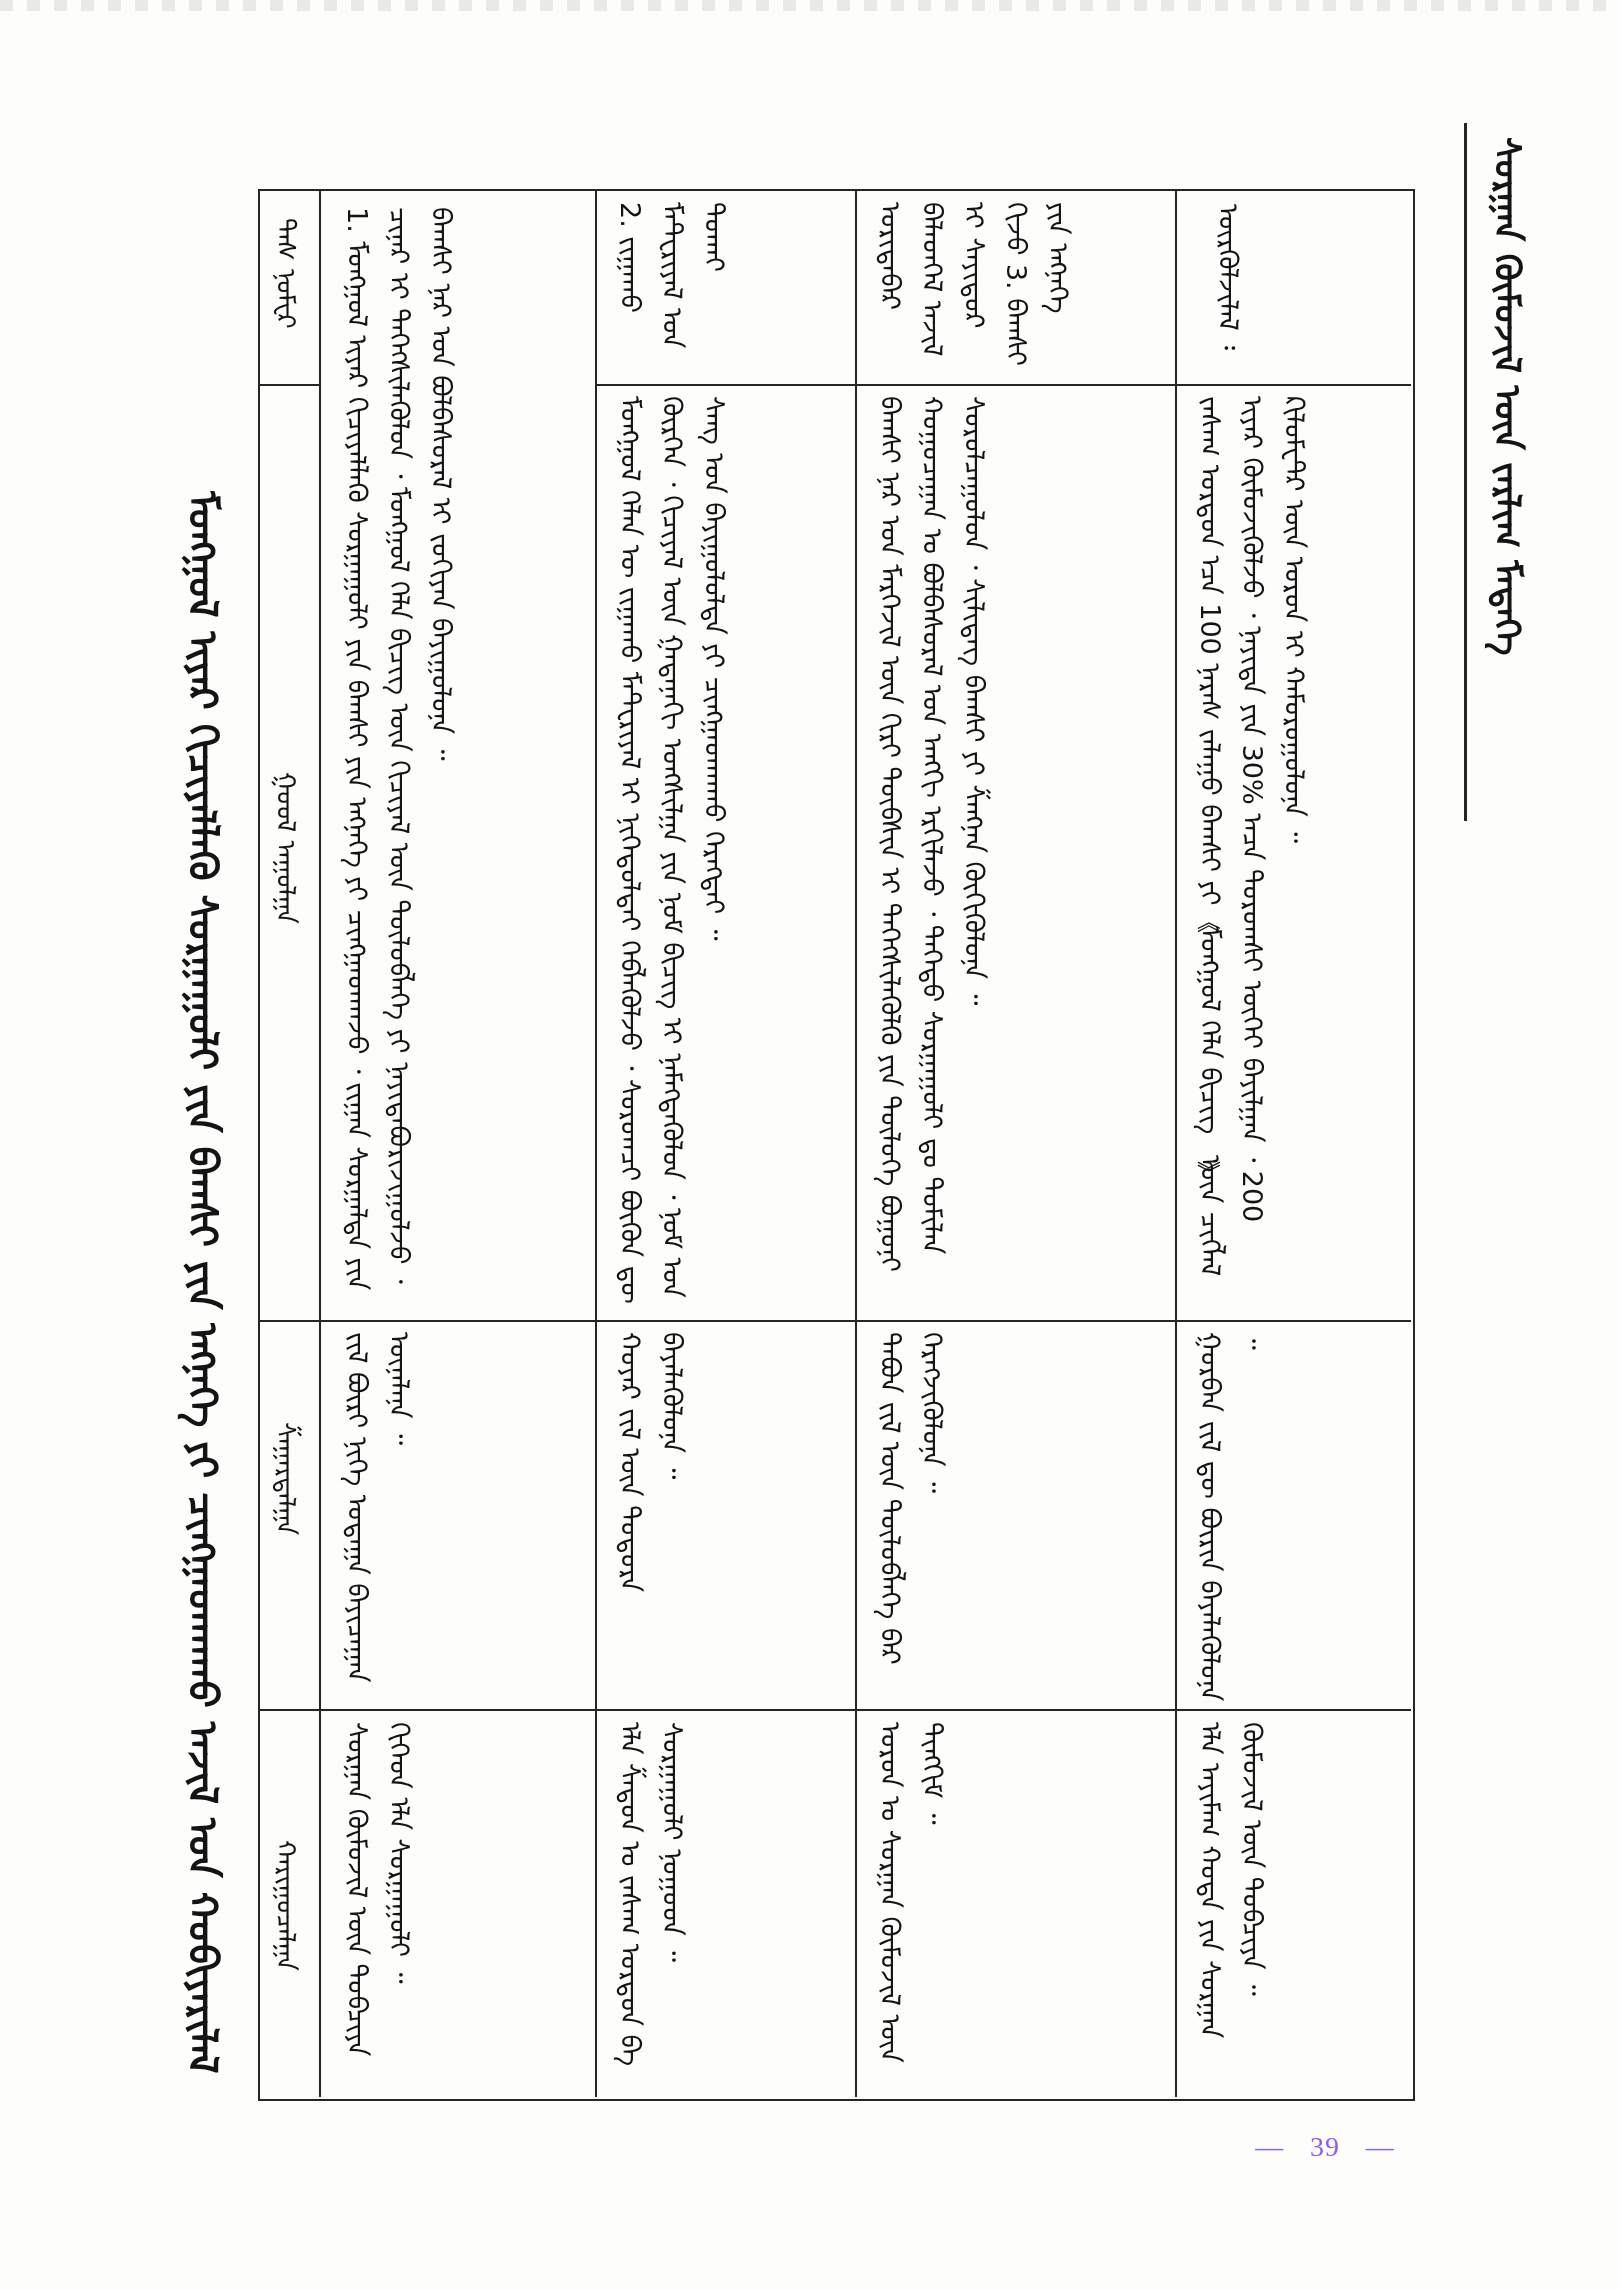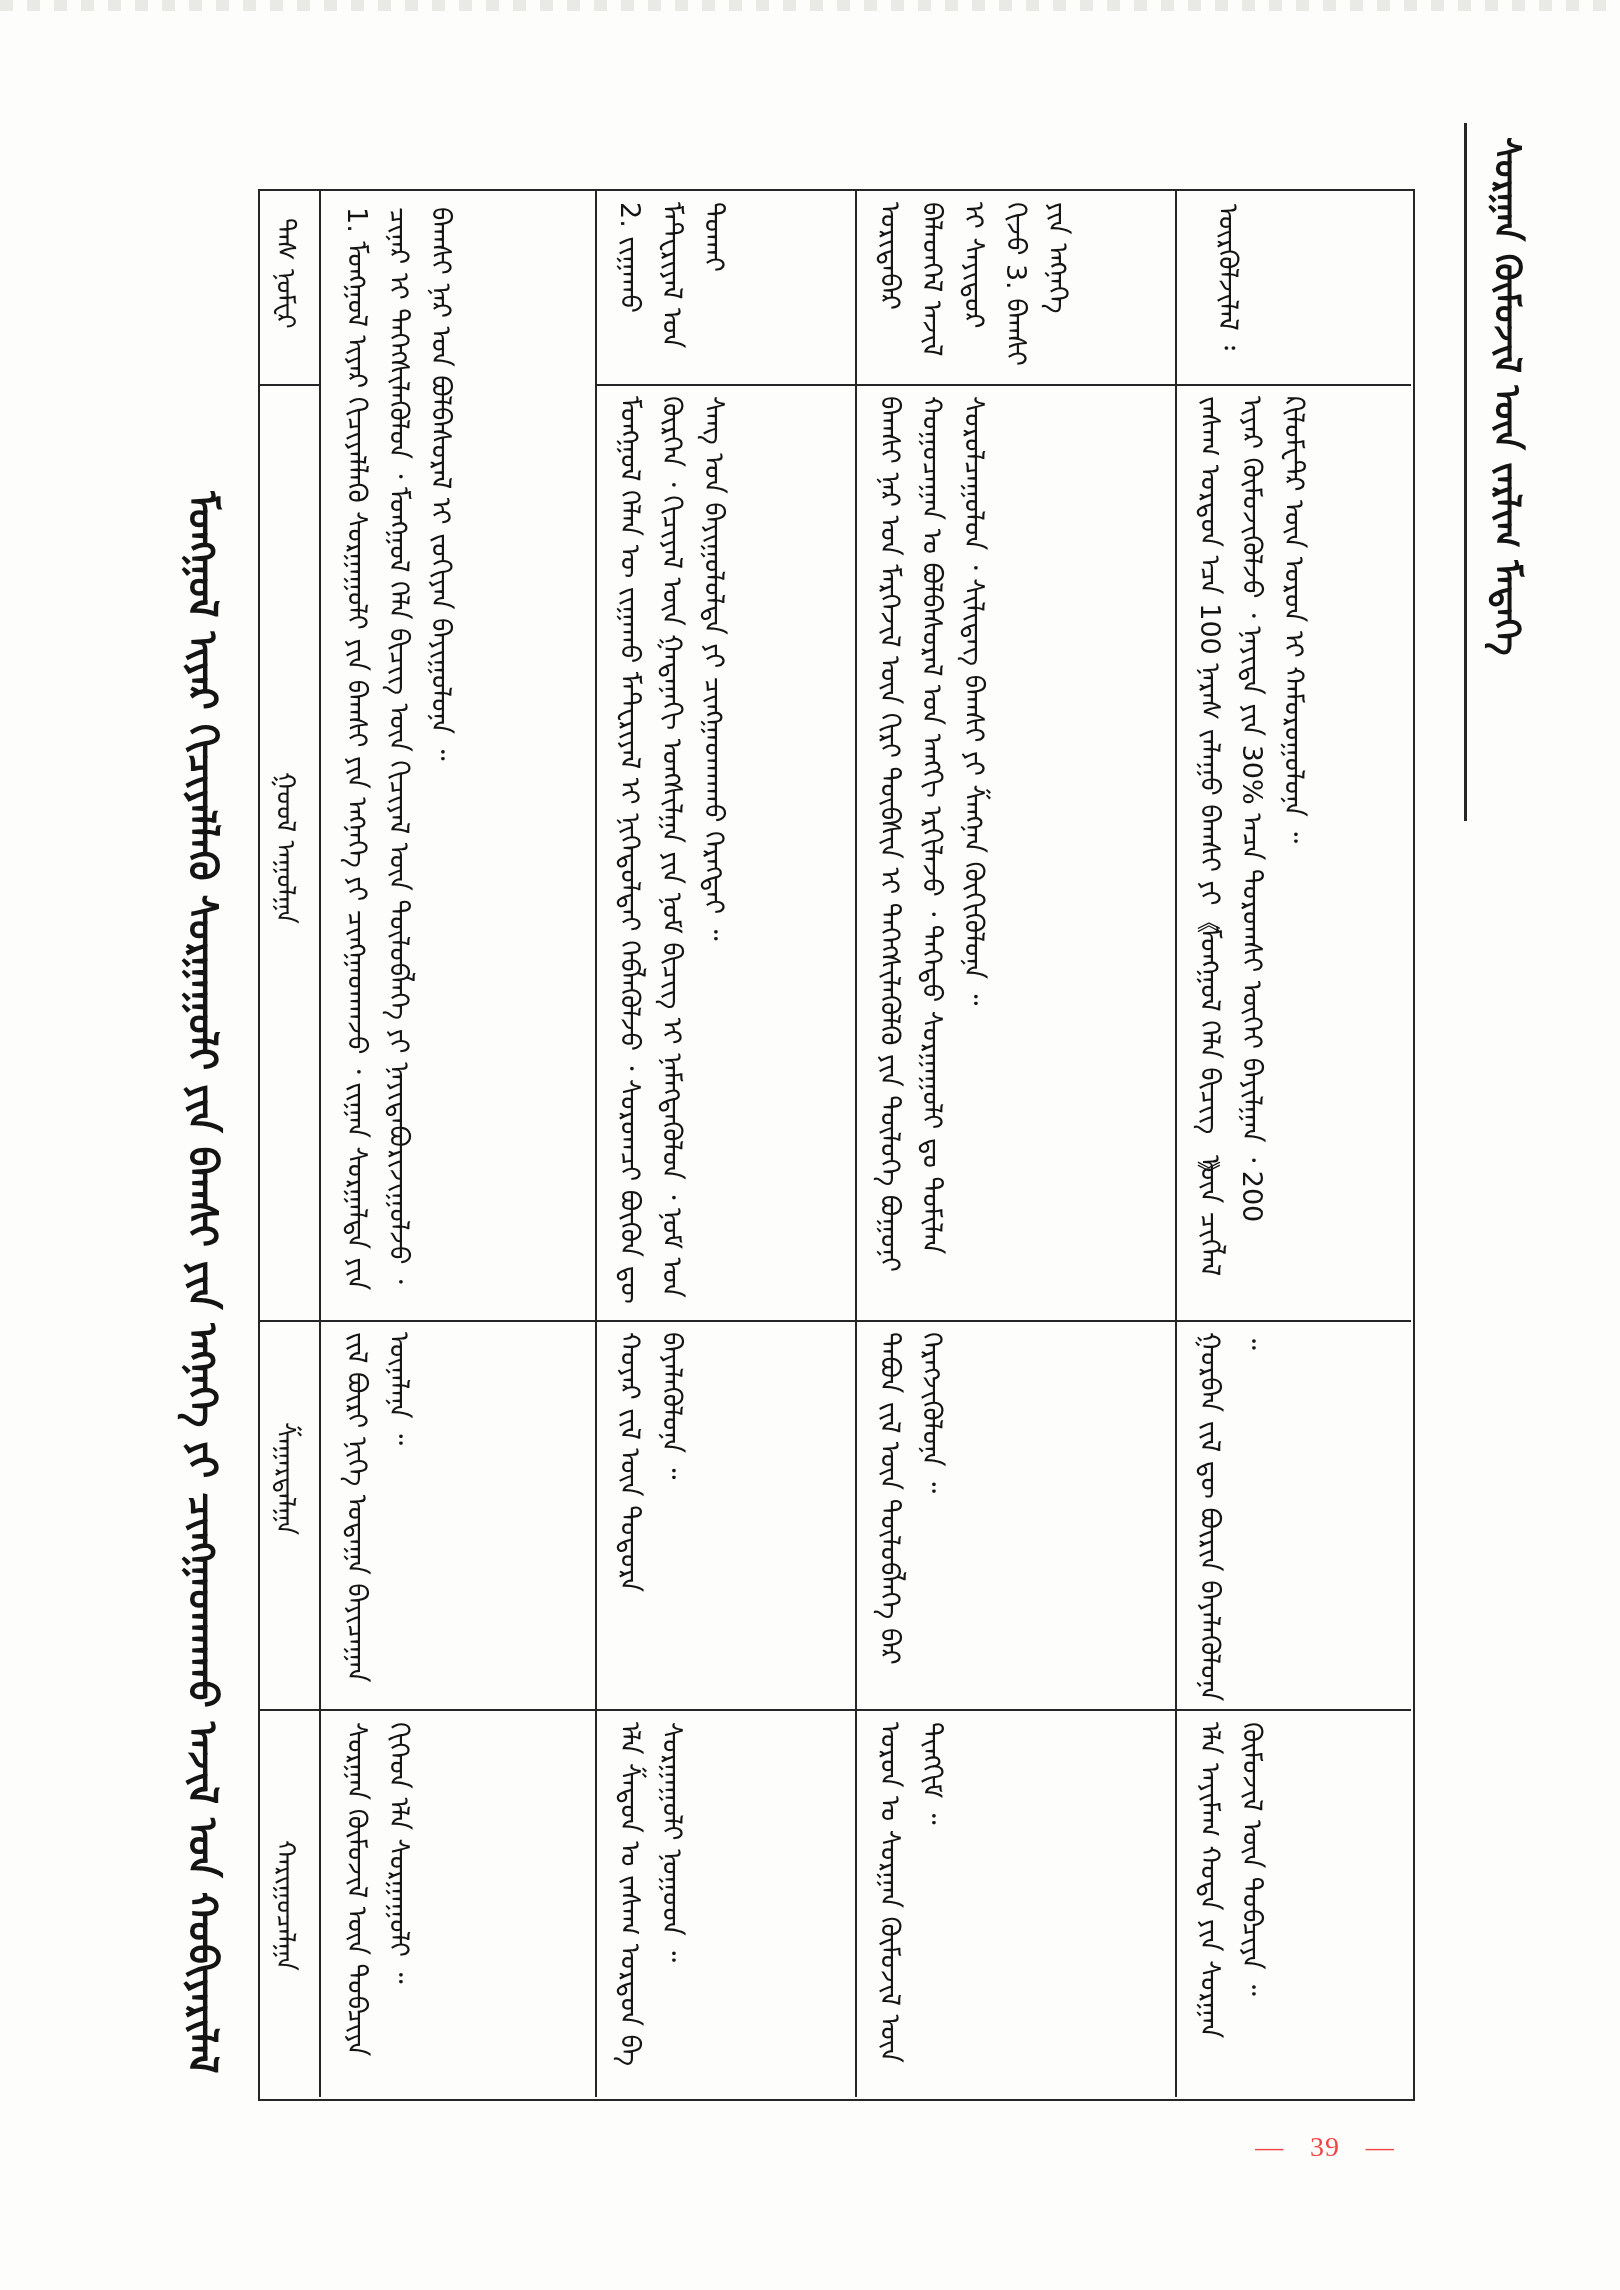--- a/index.html
+++ b/index.html
@@ -30,21 +30,21 @@
     position:absolute; left:258px; top:189px; width:1157px; height:1912px;
     border:2.7px solid #262626; box-sizing:border-box;
   }
   .gl { position:absolute; background:#262626; }
   .gl.v { width:1.8px; top:0; height:1906px; }
   .gl.h { height:1.8px; }
   .cell { position:absolute; }
   .hdr { font-size:26px; line-height:36px; }
   #page-number {
     position:absolute; left:1235px; top:2131px; width:180px; height:38px;
-    font-family:"Liberation Serif", serif; font-size:28px; color:#ef4444;
+    font-family:"Liberation Serif", serif; font-size:28px; color:#8b5cf6;
     text-align:center; word-spacing:18px; letter-spacing:0.9px;
   }
 </style>
 </head>
 <body>
 
 <div id="page">
 
   <div id="scan-noise"></div>
 

